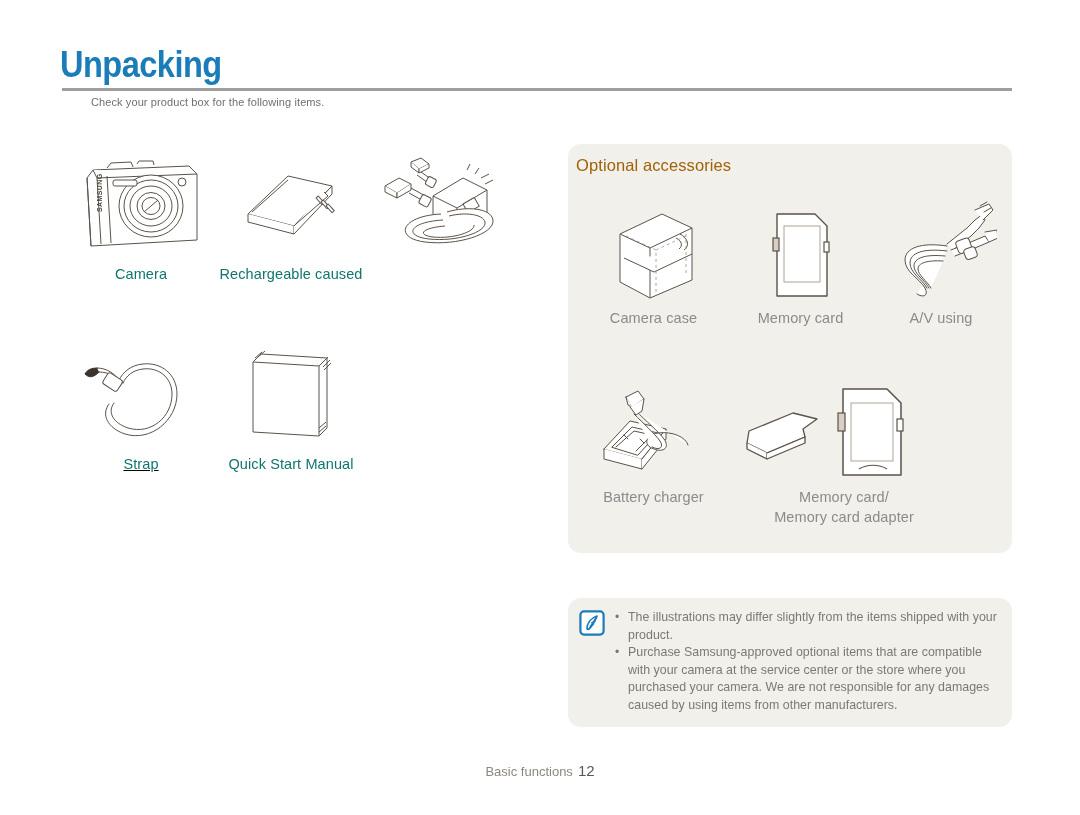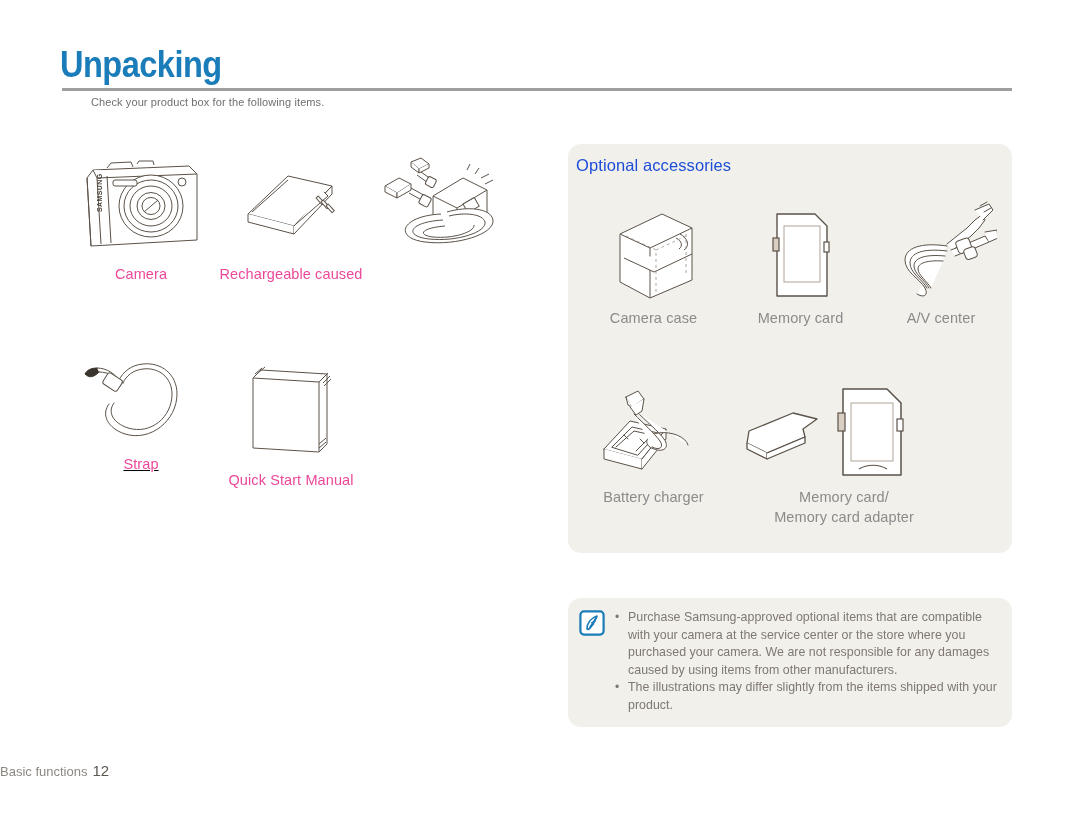--- a/index.html
+++ b/index.html
@@ -51,21 +51,21 @@
   .item {
     position: absolute;
     text-align: center;
   }
   .item-art {
     position: relative;
     margin: 0 auto;
   }
   .item-label {
     font-size: 14.5px;
-    color: #ec4899;
+    color: #0f766e;
     line-height: 20px;
     letter-spacing: 0.1px;
     white-space: pre-line;
   }
   .art-svg { display: block; }
 
   
   #optional-panel {
     position: absolute;
     left: 568px;
@@ -73,21 +73,21 @@
     width: 444px;
     height: 409px;
     background: #f2f0eb;
     border-radius: 13px;
   }
   #optional-title {
     position: absolute;
     left: 8px;
     top: 12px;
     font-size: 16.5px;
-    color: #1d4ed8;
+    color: #a16207;
     letter-spacing: 0.1px;
   }
   #optional-panel .item-label { color: #8b8b8b; }
 
   
   #note-box {
     position: absolute;
     left: 568px;
     top: 598px;
     width: 444px;
@@ -127,21 +127,21 @@
     font-size: 12px;
     color: #7e7871;
   }
 
   
   #footer {
     position: absolute;
     left: 0;
     top: 762px;
     width: 1080px;
-    text-align: left;
+    text-align: center;
     font-size: 13px;
     color: #8e8781;
   }
   #footer .page-no {
     font-size: 15px;
     color: #5c5650;
     margin-left: 5px;
   }
 </style>
 </head>
@@ -239,21 +239,21 @@
         <path d="M38 36 C34 30 26 24 16 24"></path>
         <path d="M42 39 C37 33 28 28 18 28"></path>
         <path d="M16 24 C10 24 6 26 4 30 C8 34 12 34 18 28" fill="#3b342d" stroke="#3b342d"></path>
         <rect x="28" y="28" width="17" height="13" rx="2.5" transform="rotate(33 28 28)" fill="#ffffff"></rect>
       </g>
     </svg>
   </div>
   <div class="item-label">Strap</div>
 </div>
 
-<div class="item" style="left:212px; top:360px; width:158px;">
+<div class="item" style="left:212px; top:344px; width:158px;">
   <div class="item-art" style="width:120px; height:110px;">
     <svg class="art-svg" width="120" height="110" viewBox="0 0 120 110" fill="none">
       <g stroke="#5b5249" stroke-width="1" fill="#ffffff" stroke-linejoin="round">
         <path d="M22 18 L30 10 L96 14 L96 84 L88 92 L22 88 Z"></path>
         <path d="M22 18 L88 22 L88 92"></path>
         <path d="M88 22 L96 14"></path>
         <path d="M90 20 L97 13 M92 23 L99 16 M93 26 L100 19"></path>
         <path d="M88 88 L95 82 M88 84 L95 78"></path>
         <path d="M24 14 L31 8 M27 13 L34 7"></path>
       </g>
@@ -320,21 +320,21 @@
           <path d="M62 46 L82 30 L90 22 L98 16 L100 22 L94 30 L86 38 L68 52"></path>
           <path d="M90 12 L104 6 L108 12 L98 22"></path>
           <path d="M95 8 L102 4 M99 14 L106 10"></path>
           <path d="M66 52 L86 44 L100 38 L104 44 L90 50 L70 58"></path>
           <path d="M100 34 L112 32 L113 40 L104 44"></path>
           <rect x="70" y="44" width="14" height="13" rx="3" transform="rotate(-20 70 44)"></rect>
           <rect x="78" y="52" width="12" height="11" rx="3" transform="rotate(-20 78 52)"></rect>
         </g>
       </svg>
     </div>
-    <div class="item-label">A/V center</div>
+    <div class="item-label">A/V using</div>
   </div>
 
   <div class="item" style="left:163px; top:233px; width:226px;">
     <div class="item-art" style="width:226px; height:110px;">
       <svg class="art-svg" width="226" height="110" viewBox="0 0 226 110" fill="none">
 
         <g stroke="#5b5249" stroke-width="1.3" fill="#ffffff" stroke-linejoin="round">
           <path d="M18 54 L62 36 L86 42 L72 52 L74 60 L36 76 L16 66 Z"></path>
           <path d="M16 66 L16 72 L36 82 L36 76"></path>
           <path d="M36 76 L74 60 L74 66 L36 82"></path>
@@ -388,20 +388,20 @@
 <div id="note-box">
   <div id="note-icon">
     <svg width="26" height="26" viewBox="0 0 26 26" fill="none">
       <rect x="1.4" y="1.4" width="23.2" height="23.2" rx="3.5" stroke="#1a7cb8" stroke-width="2.2" fill="#ffffff"></rect>
       <path d="M8 19 C8 13 12 8 18 6 C16 11 14 16 9.5 19.5 Z" stroke="#1a7cb8" stroke-width="1.7" fill="#ffffff" stroke-linejoin="round"></path>
       <path d="M10.5 18 L18 6.5" stroke="#1a7cb8" stroke-width="1.4"></path>
       <path d="M12 13 L16.5 11 M11 16 L15 14" stroke="#1a7cb8" stroke-width="1.1"></path>
     </svg>
   </div>
   <ul id="note-list">
+    <li>The illustrations may differ slightly from the items shipped with your product.</li>
     <li>Purchase Samsung-approved optional items that are compatible with your camera at the service center or the store where you purchased your camera. We are not responsible for any damages caused by using items from other manufacturers.</li>
-    <li>The illustrations may differ slightly from the items shipped with your product.</li>
   </ul>
 </div>
 
 <div id="footer">
   <span>Basic functions</span><span class="page-no">12</span>
 </div>
 
 </body></html>

